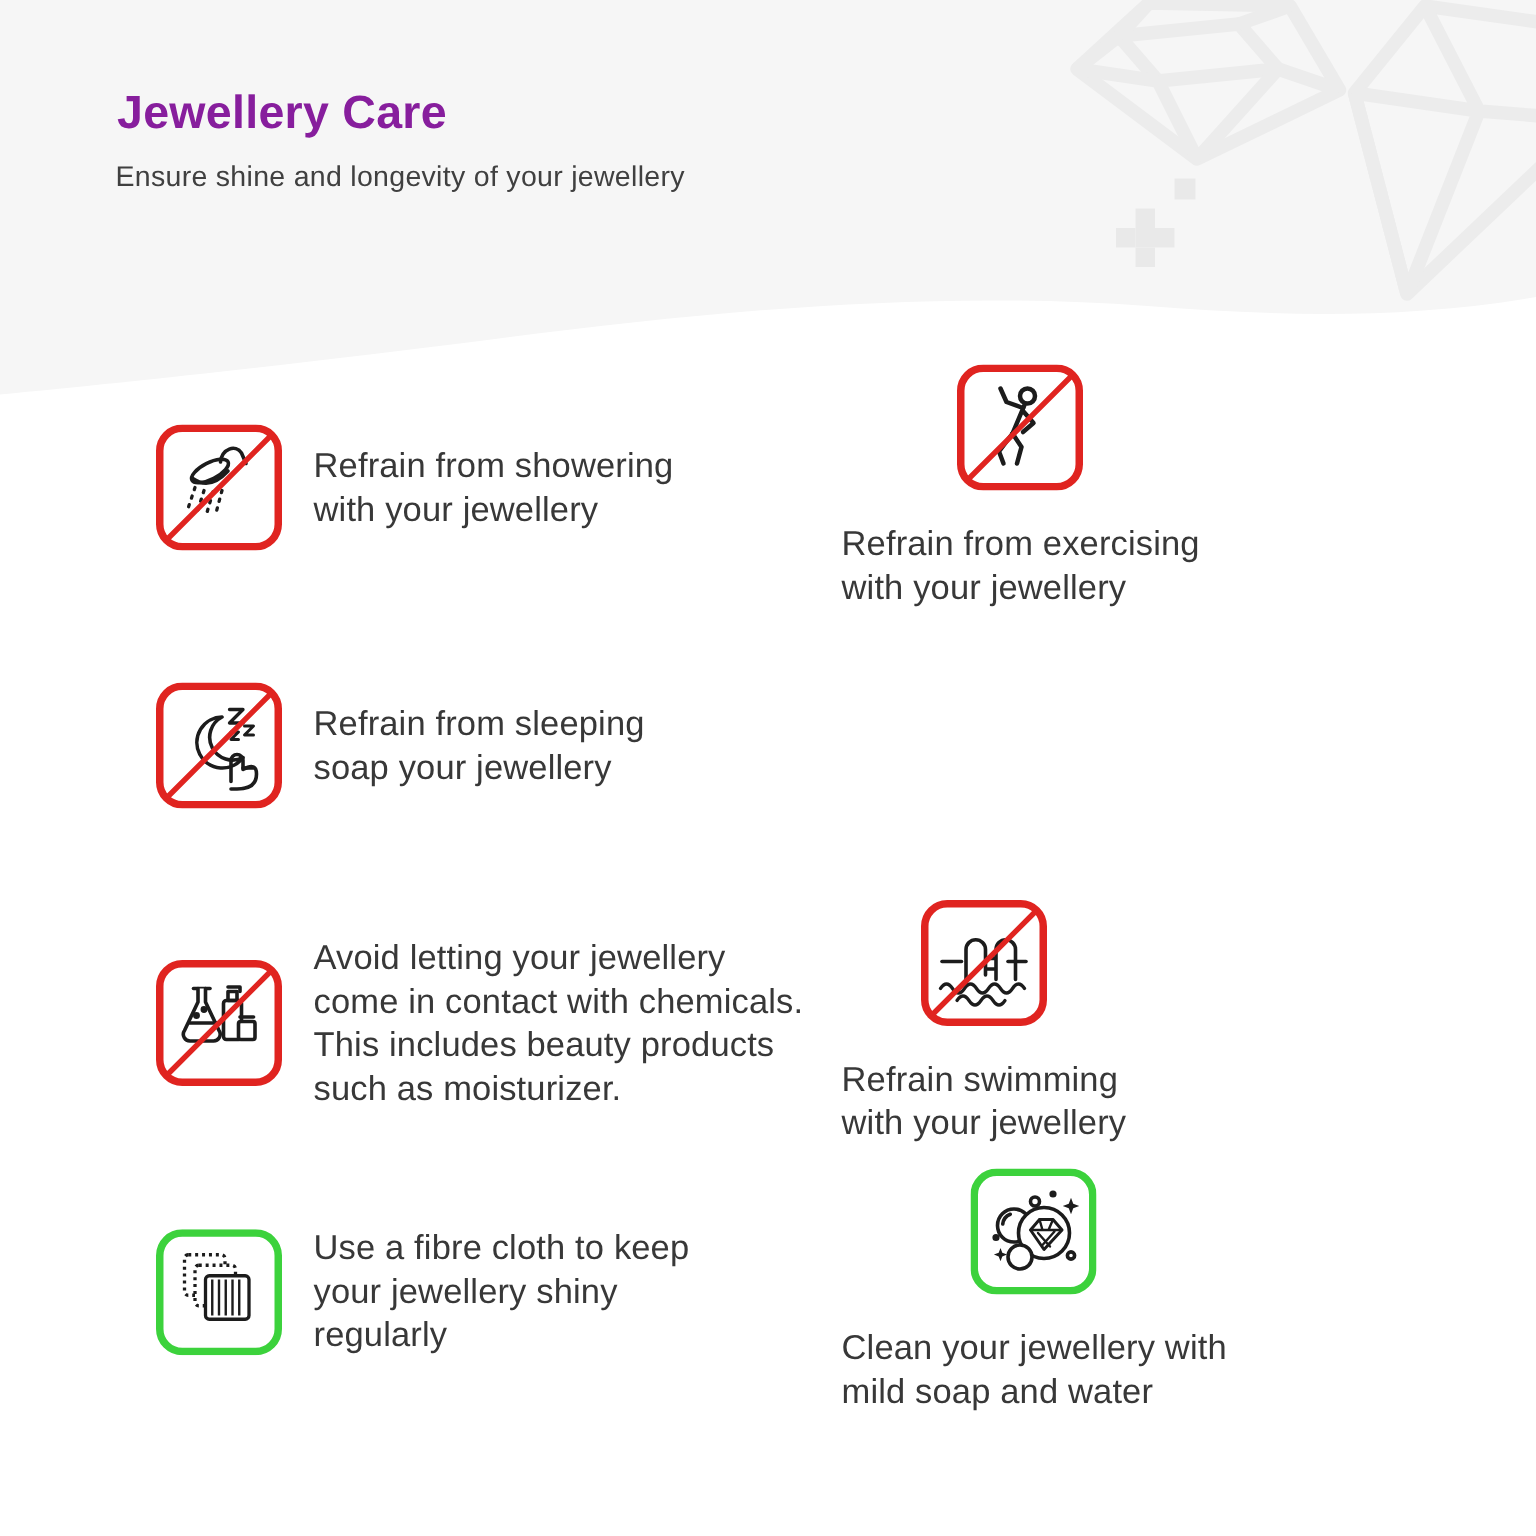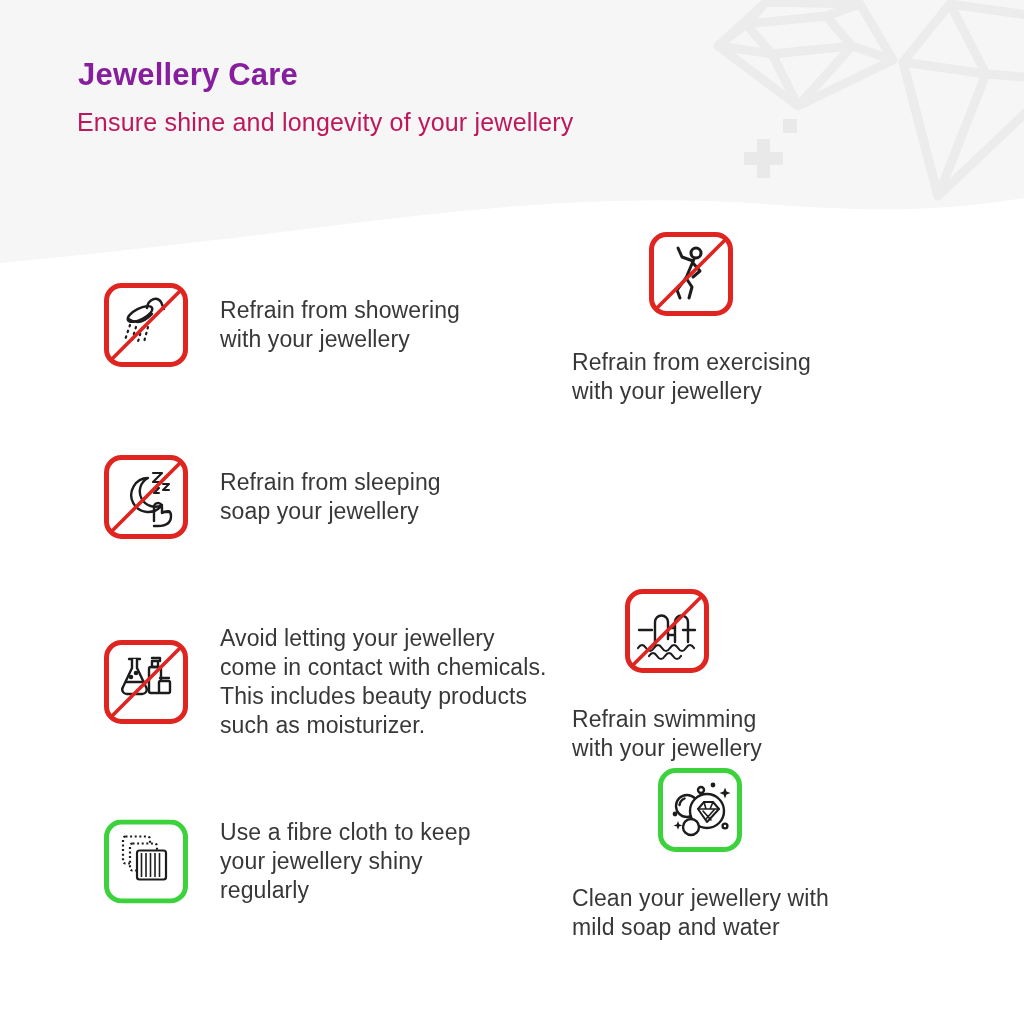--- a/index.html
+++ b/index.html
@@ -7,32 +7,32 @@
     position:relative;width:1024px;height:1024px;background:#ffffff;overflow:hidden;
     font-family:"Liberation Sans",sans-serif;
   }
   .band-svg{position:absolute;top:0;left:0;display:block;}
   .title{
     position:absolute;left:78px;top:57px;
     font-size:31px;font-weight:bold;color:#871e9d;letter-spacing:.2px;
   }
   .subtitle{
     position:absolute;left:77px;top:108px;
-    font-size:25px;color:#be185d;letter-spacing:.2px;
+    font-size:19px;color:#404040;letter-spacing:.2px;
   }
   .tip{
     position:absolute;display:flex;align-items:center;gap:20px;
     transform:translateY(-50%);
   }
   .tip.col-left{left:104px;}
   .tip.col-right{left:560px;flex-direction:column;}
   .icon-box{width:84px;height:84px;flex:0 0 84px;}
   .icon-box svg{display:block;width:84px;height:84px;}
   .tip-text{
-    margin:12px;font-size:23px;line-height:29px;color:#383838;
+    margin:1px;font-size:23px;line-height:29px;color:#383838;
     white-space:pre-line;letter-spacing:.1px;
   }
 </style>
 </head>
 <body>
 
 <div class="canvas">
 
   <svg class="band-svg" width="1024" height="280" viewBox="0 0 1024 280">
     <defs>

